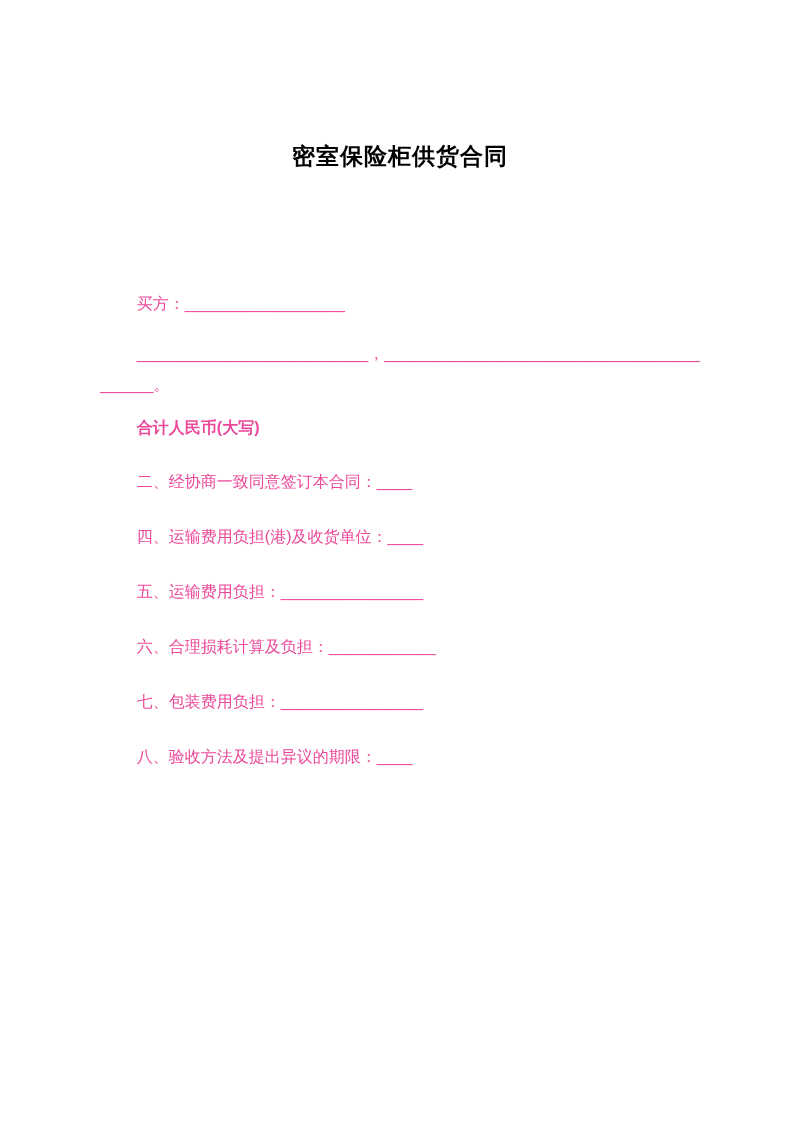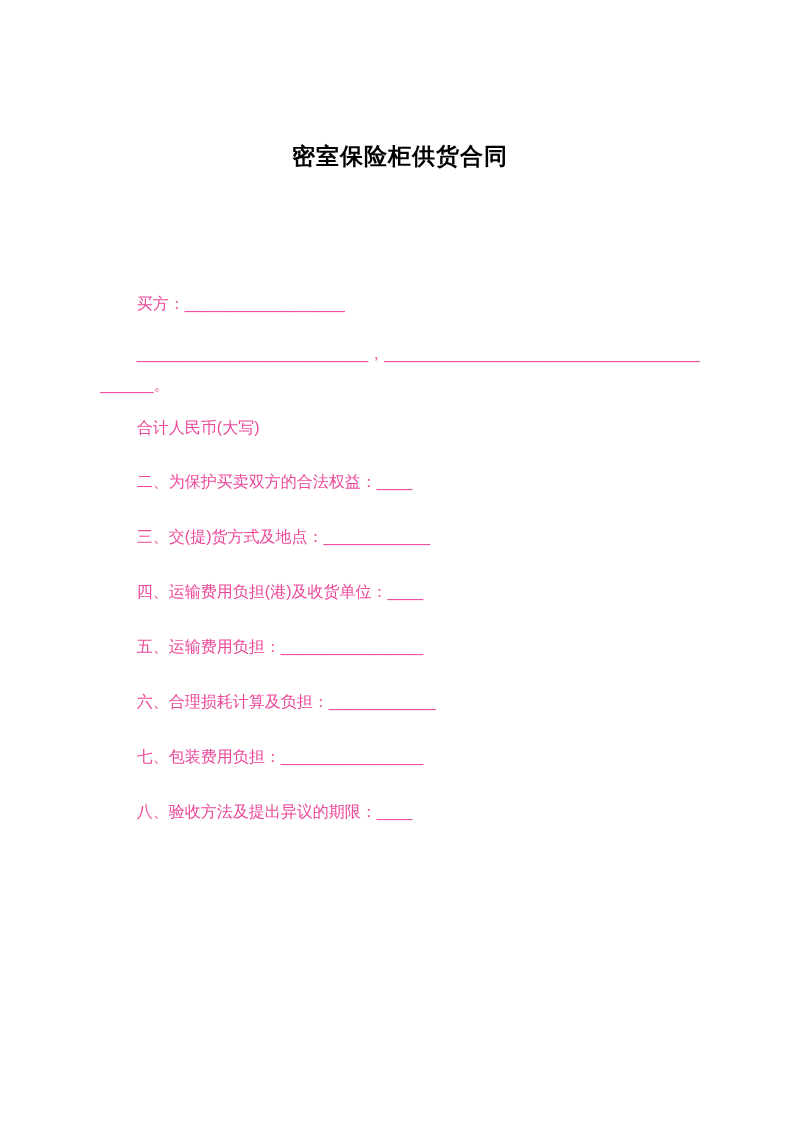--- a/index.html
+++ b/index.html
@@ -40,21 +40,21 @@
   .field-buyer   { margin-top: 120px; }
   .field-seller  { margin-top: 26px; }
   .intro         { margin-top: 31px; }
   .clause-one {
     margin-top: 28px;
     line-height: 31px;
     text-align: justify;
   }
   .fill-line-1   { margin-top: 26px; white-space: nowrap; overflow: hidden; }
   .fill-line-2   { margin-top: 7px; }
-  .total-line    { margin-top: 19px; }
+  .total-line    { margin-top: 19px; font-weight: bold; }
   .clause-item   { margin-top: 31px; }
   .clause-item.first { margin-top: 30px; }
   .blank {
     letter-spacing: 0;
     white-space: pre;
   }
   .page-number {
     position: absolute;
     top: 1048px;
     left: 0;
@@ -77,23 +77,22 @@
 
 
 
 
     <p class="para indent fill-line-1">__________________________，__________________________________________</p>
 
     <p class="para fill-line-2">______。</p>
 
     <p class="para indent total-line">合计人民币(大写)</p>
 
-    <p class="para indent clause-item first"><span>二、为保护买卖双方的合法权益：</span><span class="blank">____</span></p>
+    <p class="para indent clause-item first"><span>二、经协商一致同意签订本合同：</span><span class="blank">____</span></p>
 
-    <p class="para indent clause-item"><span>三、交(提)货方式及地点：</span><span class="blank">____________</span></p>
 
     <p class="para indent clause-item"><span>四、运输费用负担(港)及收货单位：</span><span class="blank">____</span></p>
 
     <p class="para indent clause-item"><span>五、运输费用负担：</span><span class="blank">________________</span></p>
 
     <p class="para indent clause-item"><span>六、合理损耗计算及负担：</span><span class="blank">____________</span></p>
 
     <p class="para indent clause-item"><span>七、包装费用负担：</span><span class="blank">________________</span></p>
 
     <p class="para indent clause-item"><span>八、验收方法及提出异议的期限：</span><span class="blank">____</span></p>

